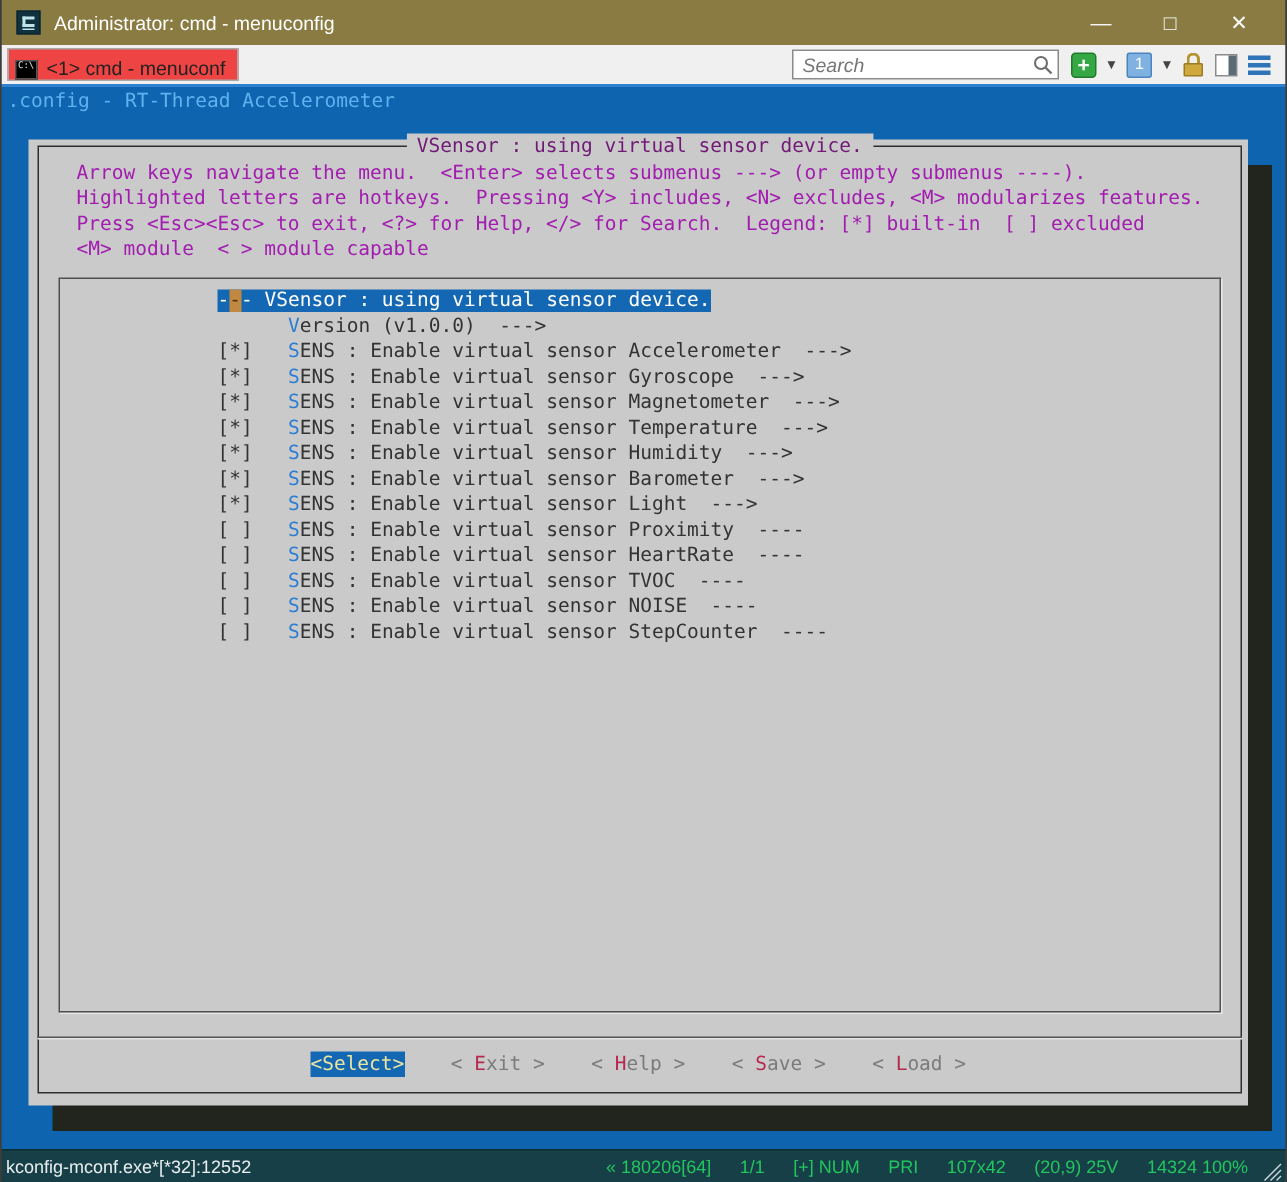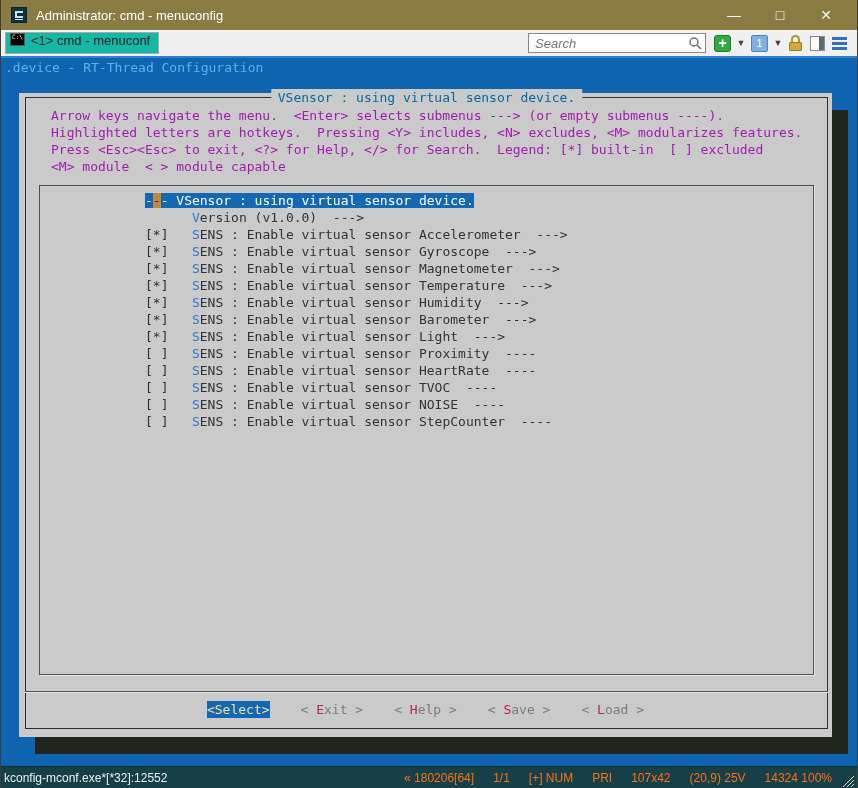--- a/index.html
+++ b/index.html
@@ -15,22 +15,22 @@
               border:1px solid #0a2530; position:relative; flex:0 0 auto; }
   .app-icon .glyph { position:absolute; left:3px; top:3px; width:8px; height:7px;
               border:2px solid #bfe3e8; border-right:none; }
   .app-icon .glyph2 { position:absolute; left:3px; bottom:2px; width:8px; height:1px; background:#bfe3e8; }
   .title-text { flex:1 1 auto; white-space:nowrap; overflow:hidden; }
   .win-controls { display:flex; align-items:center; margin-right:8px; }
   .win-btn { width:46px; text-align:center; font-size:14px; color:#f7f7f7; cursor:default; }
 
   
   .tabbar { height:26px; background:#f0f0f0; display:flex; align-items:center; flex:0 0 auto; }
-  .tab { display:flex; align-items:flex-start; height:22px; margin:2px 0 2px 4px; padding:0 8px 0 4px;
-         background:#14b8a6; border:1px solid #a8a8a8; font-size:13px; color:#222; white-space:nowrap; }
+  .tab { display:flex; align-items:flex-end; height:22px; margin:2px 0 2px 4px; padding:0 8px 0 4px;
+         background:#ef4444; border:1px solid #a8a8a8; font-size:13px; color:#222; white-space:nowrap; }
   .cmd-icon { width:15px; height:13px; background:#000; border:1px solid #555; margin-right:6px;
               color:#e8e8e8; font-family:"DejaVu Sans Mono", monospace; font-size:6px; line-height:5px;
               padding-left:1px; }
   .tab-spacer { flex:1 1 auto; }
   .searchbox { position:relative; width:178px; height:20px; margin-right:8px; }
   .searchbox input { width:100%; height:100%; border:1px solid #8a8a8a; background:#fff;
                      font-family:"Liberation Sans", sans-serif; font-size:13px; padding:0 22px 0 6px; color:#333; }
   .searchbox input::placeholder { font-style:italic; color:#767676; }
   .search-glyph { position:absolute; right:4px; top:3px; }
   .tbtn { display:flex; align-items:center; justify-content:center; margin-right:4px; cursor:default; }
@@ -53,21 +53,21 @@
   .terminal { position:relative; flex:1 1 auto; background:#0e64ae; border-top:2px solid #2f80cf;
               font-family:"DejaVu Sans Mono", monospace; font-size:13px; line-height:17px; overflow:hidden; }
   .term-line { position:absolute; left:4px; color:#5fb2ef; white-space:pre; }
   .line-config { top:1px; }
   .line-breadcrumb { top:18px; }
 
   .dlg-shadow { position:absolute; left:34px; top:52px; width:813px; height:644px; background:#22251e; }
   .dialog { position:absolute; left:18px; top:35px; width:813px; height:644px; background:#cacaca; }
   .dlg-frame { position:absolute; left:6px; right:4px; top:4px; bottom:8px; border:1px solid #2e2e2e; }
   .dlg-title { position:absolute; top:-9px; left:50%; transform:translateX(-50%);
-               background:#cacaca; padding:0 7px; color:#0369a1; white-space:pre; }
+               background:#cacaca; padding:0 7px; color:#701a75; white-space:pre; }
   .instructions { position:absolute; left:32px; top:14px; color:#a21caf; white-space:pre; }
   .menubox { position:absolute; left:20px; top:92px; width:775px; height:490px; background:#cacaca;
              border:1px solid #4f4f4f; box-shadow:1px 1px 0 #e9e9e9; overflow:hidden; }
   .menu-list { padding:6px 0 0 105px; }
   .menu-row { height:17px; white-space:pre; color:#333; }
   .menu-row .hot { color:#2a7dd2; }
   .sel-row { background:#1468b3; color:#fff; }
   .sel-row .cur { background:#c08840; color:#5b2d05; }
   .btn-sep { position:absolute; left:6px; right:4px; top:598px; height:0;
              border-top:1px solid #555; border-bottom:1px solid #e4e4e4; }
@@ -75,21 +75,21 @@
              gap:31px; white-space:pre; }
   .dlg-btn { color:#7b7b7b; }
   .dlg-btn .hot { color:#b5294e; }
   .dlg-btn.selected { background:#1468b3; color:#eae3a2; }
 
   
   .statusbar { height:22px; background:#173f47; color:#e9eef0; display:flex; align-items:center;
                font-size:12px; flex:0 0 auto; border-top:1px solid #0c2d34; }
   .status-left { margin-left:3px; white-space:nowrap; }
   .status-right { margin-left:auto; display:flex; gap:19px; align-items:center; white-space:nowrap; }
-  .status-seg { color:#f97316; }
+  .status-seg { color:#22c55e; }
   .grip { margin:6px 2px 0 10px; align-self:flex-end; }
 </style>
 </head>
 <body>
 
 <div class="window">
 
   <div class="titlebar">
     <div class="app-icon">
       <div class="glyph"></div>
@@ -126,21 +126,21 @@
     </div>
     <div class="panes"></div>
     <div class="burger">
         <span></span>
         <span></span>
         <span></span>
       </div>
   </div>
 
   <div class="terminal">
-    <div class="term-line line-config">.device - RT-Thread Configuration</div>
+    <div class="term-line line-config">.config - RT-Thread Accelerometer</div>
 
     <div class="dlg-shadow"></div>
 
     <div class="dialog">
       <div class="dlg-frame">
         <div class="dlg-title">VSensor : using virtual sensor device.</div>
       </div>
       <div class="instructions"><div>Arrow keys navigate the menu.  &lt;Enter&gt; selects submenus ---&gt; (or empty submenus ----).</div><div>Highlighted letters are hotkeys.  Pressing &lt;Y&gt; includes, &lt;N&gt; excludes, &lt;M&gt; modularizes features.</div><div>Press &lt;Esc&gt;&lt;Esc&gt; to exit, &lt;?&gt; for Help, &lt;/&gt; for Search.  Legend: [*] built-in  [ ] excluded</div><div>&lt;M&gt; module  &lt; &gt; module capable</div></div>
       <div class="menubox">
         <div class="menu-list">

